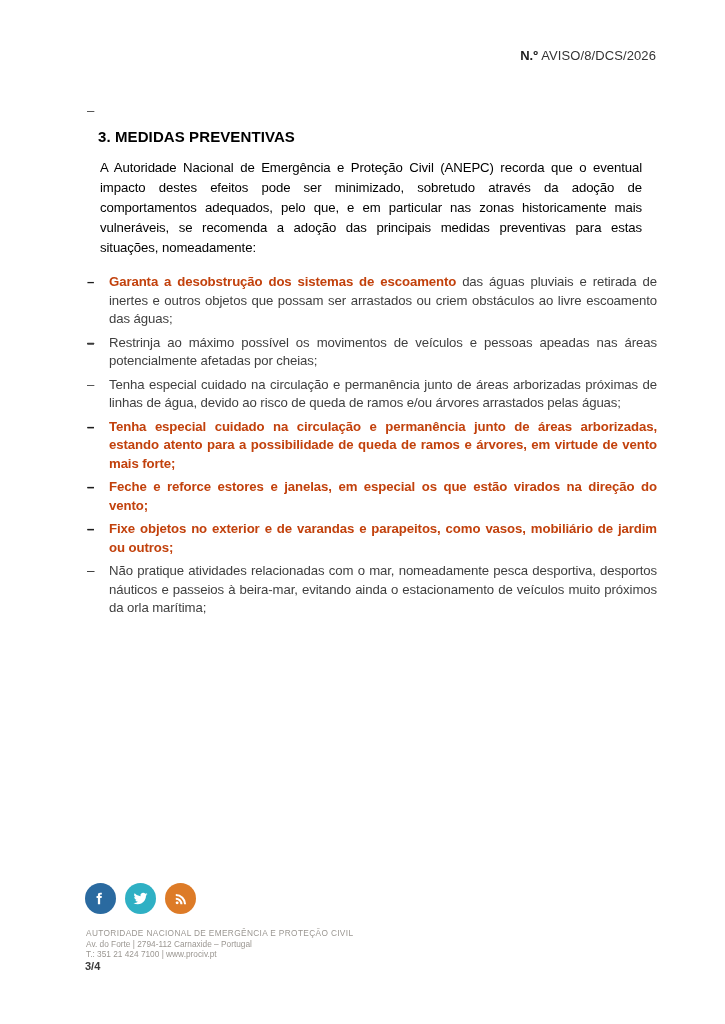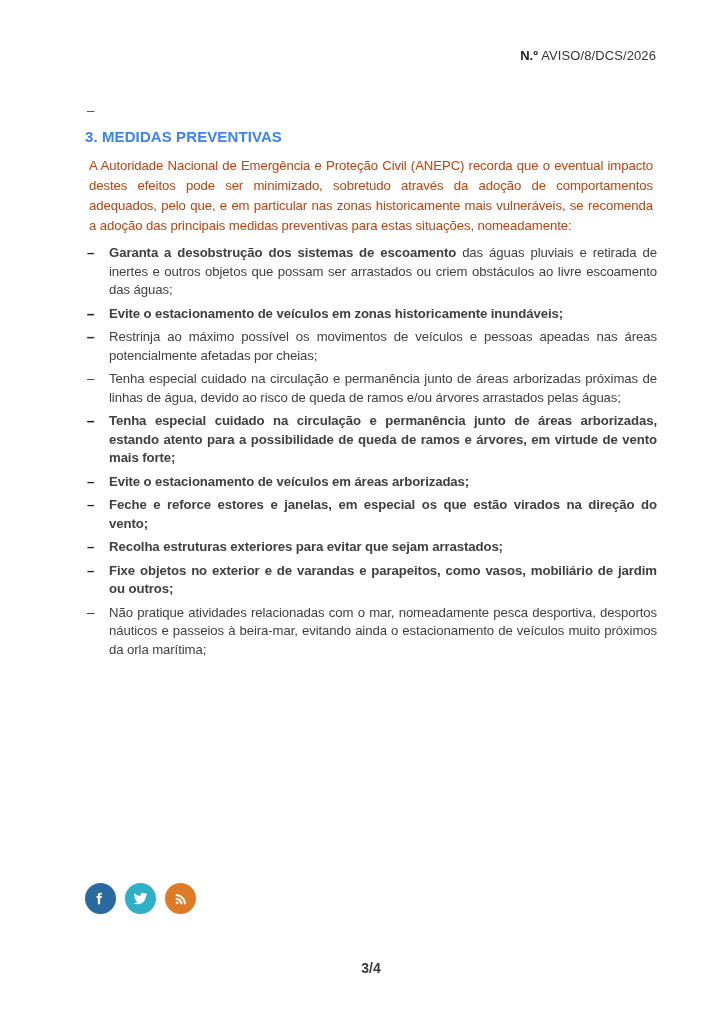--- a/index.html
+++ b/index.html
@@ -39,50 +39,50 @@
     letter-spacing: -0.1px;
     color: #3f3f3f;
   }
   .dash {
     position: absolute;
     left: 2px;
     top: 0;
     color: #3f3f3f;
   }
   .section-title {
-    margin: 0;
+    margin: 13px;
     margin-top: 27px;
     font-size: 15px;
     font-weight: bold;
-    color: #3b82f6;
+    color: #000000;
     letter-spacing: 0.1px;
   }
   .section-paragraph {
-    margin: 4px;
+    margin: 15px;
     margin-top: 11px;
     font-size: 13.2px;
     line-height: 20px;
     letter-spacing: -0.1px;
     text-align: justify;
-    color: #c2410c;
+    color: #000000;
   }
   .measures {
     margin-top: 8px;
   }
   .measure {
     position: relative;
     padding-left: 24px;
     margin-bottom: 5px;
     font-size: 13.2px;
     line-height: 18.5px;
     letter-spacing: -0.1px;
     text-align: justify;
     color: #3f3f3f;
   }
-  .measure .bold-part { font-weight: bold; color: #404040; }
+  .measure .bold-part { font-weight: bold; color: #c2410c; }
   .measure.has-bold .dash { font-weight: bold; color: #1d1d1d; }
 
   
   .social-row {
     position: absolute;
     left: 85px;
     top: 883px;
     display: flex;
     gap: 9px;
   }
@@ -102,22 +102,21 @@
     font-size: 8.3px;
     line-height: 10.6px;
     color: #9b9792;
   }
   .footer-text .org-line { letter-spacing: 0.35px; }
   .page-number {
     position: absolute;
     left: 85px;
     width: 572px;
     top: 960px;
-    text-align: center;
-    font-size: 14px;
+    font-size: 11px;
     font-weight: 600;
     color: #3a3a3a;
   }
 </style>
 </head>
 <body>
 
 <div class="page">
 
   <div class="doc-header">
@@ -141,21 +140,21 @@
     <span class="bold-part">Garanta a desobstrução dos sistemas de escoamento</span><span class="normal-part"> das águas pluviais e retirada de inertes e outros objetos que possam ser arrastados ou criem obstáculos ao livre escoamento das águas;</span>
   </div>
 
   <div class="measure has-bold">
     <span class="dash">–</span>
     <span class="normal-part"></span>
   </div>
 
   <div class="measure has-bold">
     <span class="dash">–</span>
-    <span class="bold-part">Evite o estacionamento de veículos em zonas historicamente inundáveis;</span><span class="normal-part"></span>
+    <span class="normal-part"></span>
   </div>
 
   <div class="measure has-bold">
     <span class="dash">–</span>
     <span class="normal-part"></span>
   </div>
 
   <div class="measure has-bold">
     <span class="dash">–</span>
     <span class="normal-part"></span>
@@ -176,31 +175,31 @@
     <span class="normal-part"></span>
   </div>
 
   <div class="measure has-bold">
     <span class="dash">–</span>
     <span class="bold-part">Tenha especial cuidado na circulação e permanência junto de áreas arborizadas, estando atento para a possibilidade de queda de ramos e árvores, em virtude de vento mais forte;</span><span class="normal-part"></span>
   </div>
 
   <div class="measure has-bold">
     <span class="dash">–</span>
-    <span class="bold-part">Evite o estacionamento de veículos em áreas arborizadas;</span><span class="normal-part"></span>
+    <span class="normal-part"></span>
   </div>
 
   <div class="measure has-bold">
     <span class="dash">–</span>
     <span class="bold-part">Feche e reforce estores e janelas, em especial os que estão virados na direção do vento;</span><span class="normal-part"></span>
   </div>
 
   <div class="measure has-bold">
     <span class="dash">–</span>
-    <span class="bold-part">Recolha estruturas exteriores para evitar que sejam arrastados;</span><span class="normal-part"></span>
+    <span class="normal-part"></span>
   </div>
 
   <div class="measure has-bold">
     <span class="dash">–</span>
     <span class="bold-part">Fixe objetos no exterior e de varandas e parapeitos, como vasos, mobiliário de jardim ou outros;</span><span class="normal-part"></span>
   </div>
 
   <div class="measure">
     <span class="dash">–</span>
     <span class="bold-part"></span>
@@ -232,16 +231,21 @@
       <span>
         <svg viewBox="0 0 24 24" style="display:block;width:16px;height:16px;fill:#fff">
           <circle cx="6.2" cy="17.8" r="2.2"></circle>
           <path d="M4.2 10v3.1a6.9 6.9 0 0 1 6.9 6.9h3.1a10 10 0 0 0-10-10z"></path>
           <path d="M4.2 4.5v3.1A12.4 12.4 0 0 1 16.6 20h3.1A15.5 15.5 0 0 0 4.2 4.5z"></path>
         </svg>
       </span>
     </div>
   </div>
 
+  <div class="footer-text">
+    <div class="org-line">AUTORIDADE NACIONAL DE EMERGÊNCIA E PROTEÇÃO CIVIL</div>
+    <div>Av. do Forte | 2794-112 Carnaxide – Portugal</div>
+    <div>T.: 351 21 424 7100 | www.prociv.pt</div>
+  </div>
 
   <div class="page-number">3/4</div>
 
 </div>
 
 </body></html>

